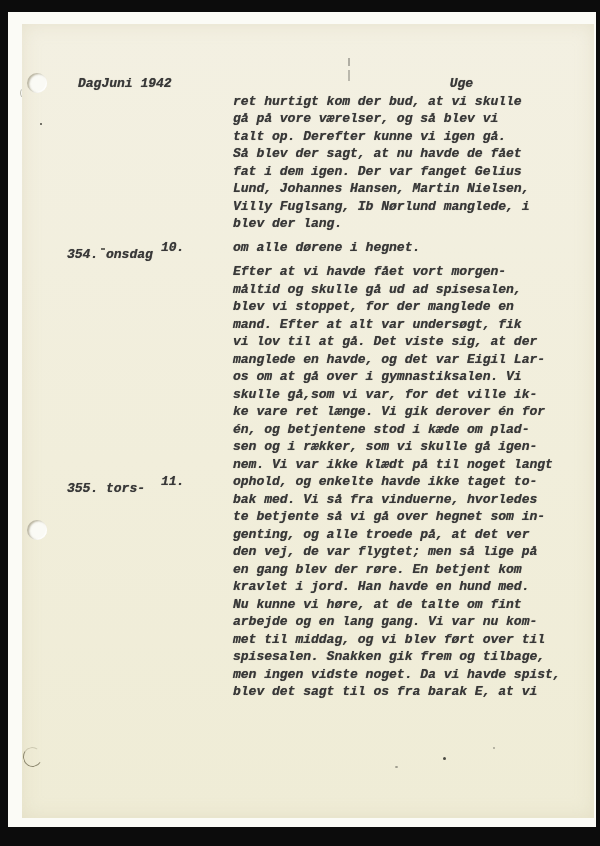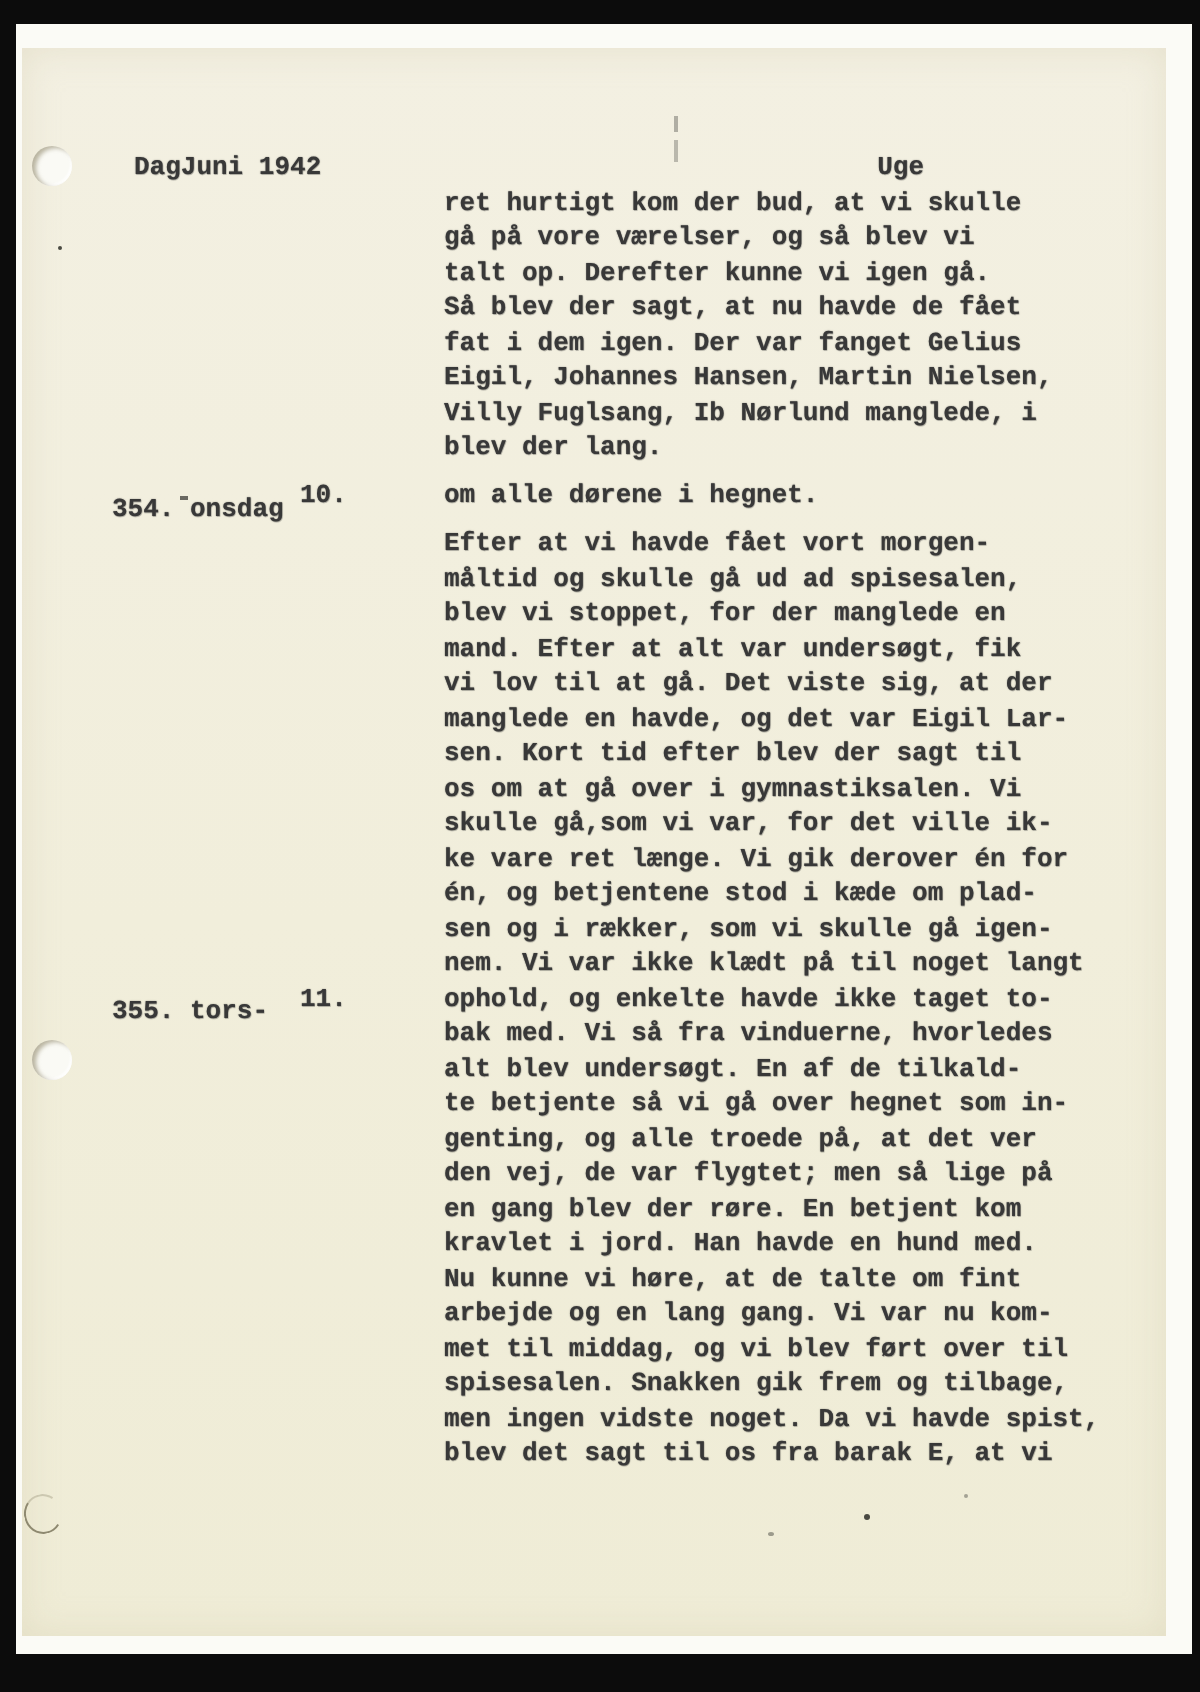--- a/index.html
+++ b/index.html
@@ -9,23 +9,24 @@
     width:600px;height:846px;
     background:#0c0c0c;
     overflow:hidden;
     font-family:"Liberation Mono","DejaVu Sans Mono",monospace;
   }
   .backing{
     position:absolute;left:8px;top:12px;width:588px;height:815px;
     background:#fbfbf6;
   }
   .paper{
-    position:absolute;left:11px;top:24px;width:572px;height:794px;
+    position:absolute;left:22px;top:24px;width:572px;height:794px;
     background:linear-gradient(180deg,#f3f0e2 0%,#f1eedb 55%,#efecd6 100%);
     box-shadow:inset 0 0 18px rgba(205,198,165,.35);
+    font-style:italic;
   }
   .text-area{
     position:absolute;left:0;top:51px;right:0;
     padding-left:45px;
     font-size:13px;line-height:17.5px;font-weight:700;
     color:#383838;
     text-shadow:0 0 .7px rgba(25,25,25,.55), .3px .3px 0 rgba(55,55,55,.25);
     white-space:nowrap;
   }
   .header-row{display:flex;height:17.5px;}
@@ -90,21 +91,21 @@
 
       <div class="entry">
         <div class="col-date"></div>
         <div class="col-num"></div>
         <div class="col-body">
           <div class="line">ret hurtigt kom der bud, at vi skulle</div>
           <div class="line">gå på vore værelser, og så blev vi</div>
           <div class="line">talt op. Derefter kunne vi igen gå.</div>
           <div class="line">Så blev der sagt, at nu havde de fået</div>
           <div class="line">fat i dem igen. Der var fanget Gelius</div>
-          <div class="line">Eigil, Johannes Hansen, Martin Nielsen,</div>
+          <div class="line">Lund, Johannes Hansen, Martin Nielsen,</div>
           <div class="line">Villy Fuglsang, Ib Nørlund manglede, i</div>
           <div class="line">blev der lang.</div>
         </div>
       </div>
 
       <div class="entry">
         <div class="col-date">354. onsdag</div>
         <div class="col-num">10.</div>
         <div class="col-body">
           <div class="line">om alle dørene i hegnet.</div>
@@ -114,30 +115,28 @@
       <div class="entry">
         <div class="col-date">355. tors-</div>
         <div class="col-num">11.</div>
         <div class="col-body">
           <div class="line">Efter at vi havde fået vort morgen-</div>
           <div class="line">måltid og skulle gå ud ad spisesalen,</div>
           <div class="line">blev vi stoppet, for der manglede en</div>
           <div class="line">mand. Efter at alt var undersøgt, fik</div>
           <div class="line">vi lov til at gå. Det viste sig, at der</div>
           <div class="line">manglede en havde, og det var Eigil Lar-</div>
-          <div class="line">sen. Kort tid efter blev der sagt til</div>
           <div class="line">os om at gå over i gymnastiksalen. Vi</div>
           <div class="line">skulle gå,som vi var, for det ville ik-</div>
           <div class="line">ke vare ret længe. Vi gik derover én for</div>
           <div class="line">én, og betjentene stod i kæde om plad-</div>
           <div class="line">sen og i rækker, som vi skulle gå igen-</div>
           <div class="line">nem. Vi var ikke klædt på til noget langt</div>
           <div class="line">ophold, og enkelte havde ikke taget to-</div>
           <div class="line">bak med. Vi så fra vinduerne, hvorledes</div>
-          <div class="line">alt blev undersøgt. En af de tilkald-</div>
           <div class="line">te betjente så vi gå over hegnet som in-</div>
           <div class="line">genting, og alle troede på, at det ver</div>
           <div class="line">den vej, de var flygtet; men så lige på</div>
           <div class="line">en gang blev der røre. En betjent kom</div>
           <div class="line">kravlet i jord. Han havde en hund med.</div>
           <div class="line">Nu kunne vi høre, at de talte om fint</div>
           <div class="line">arbejde og en lang gang. Vi var nu kom-</div>
           <div class="line">met til middag, og vi blev ført over til</div>
           <div class="line">spisesalen. Snakken gik frem og tilbage,</div>
           <div class="line">men ingen vidste noget. Da vi havde spist,</div>

